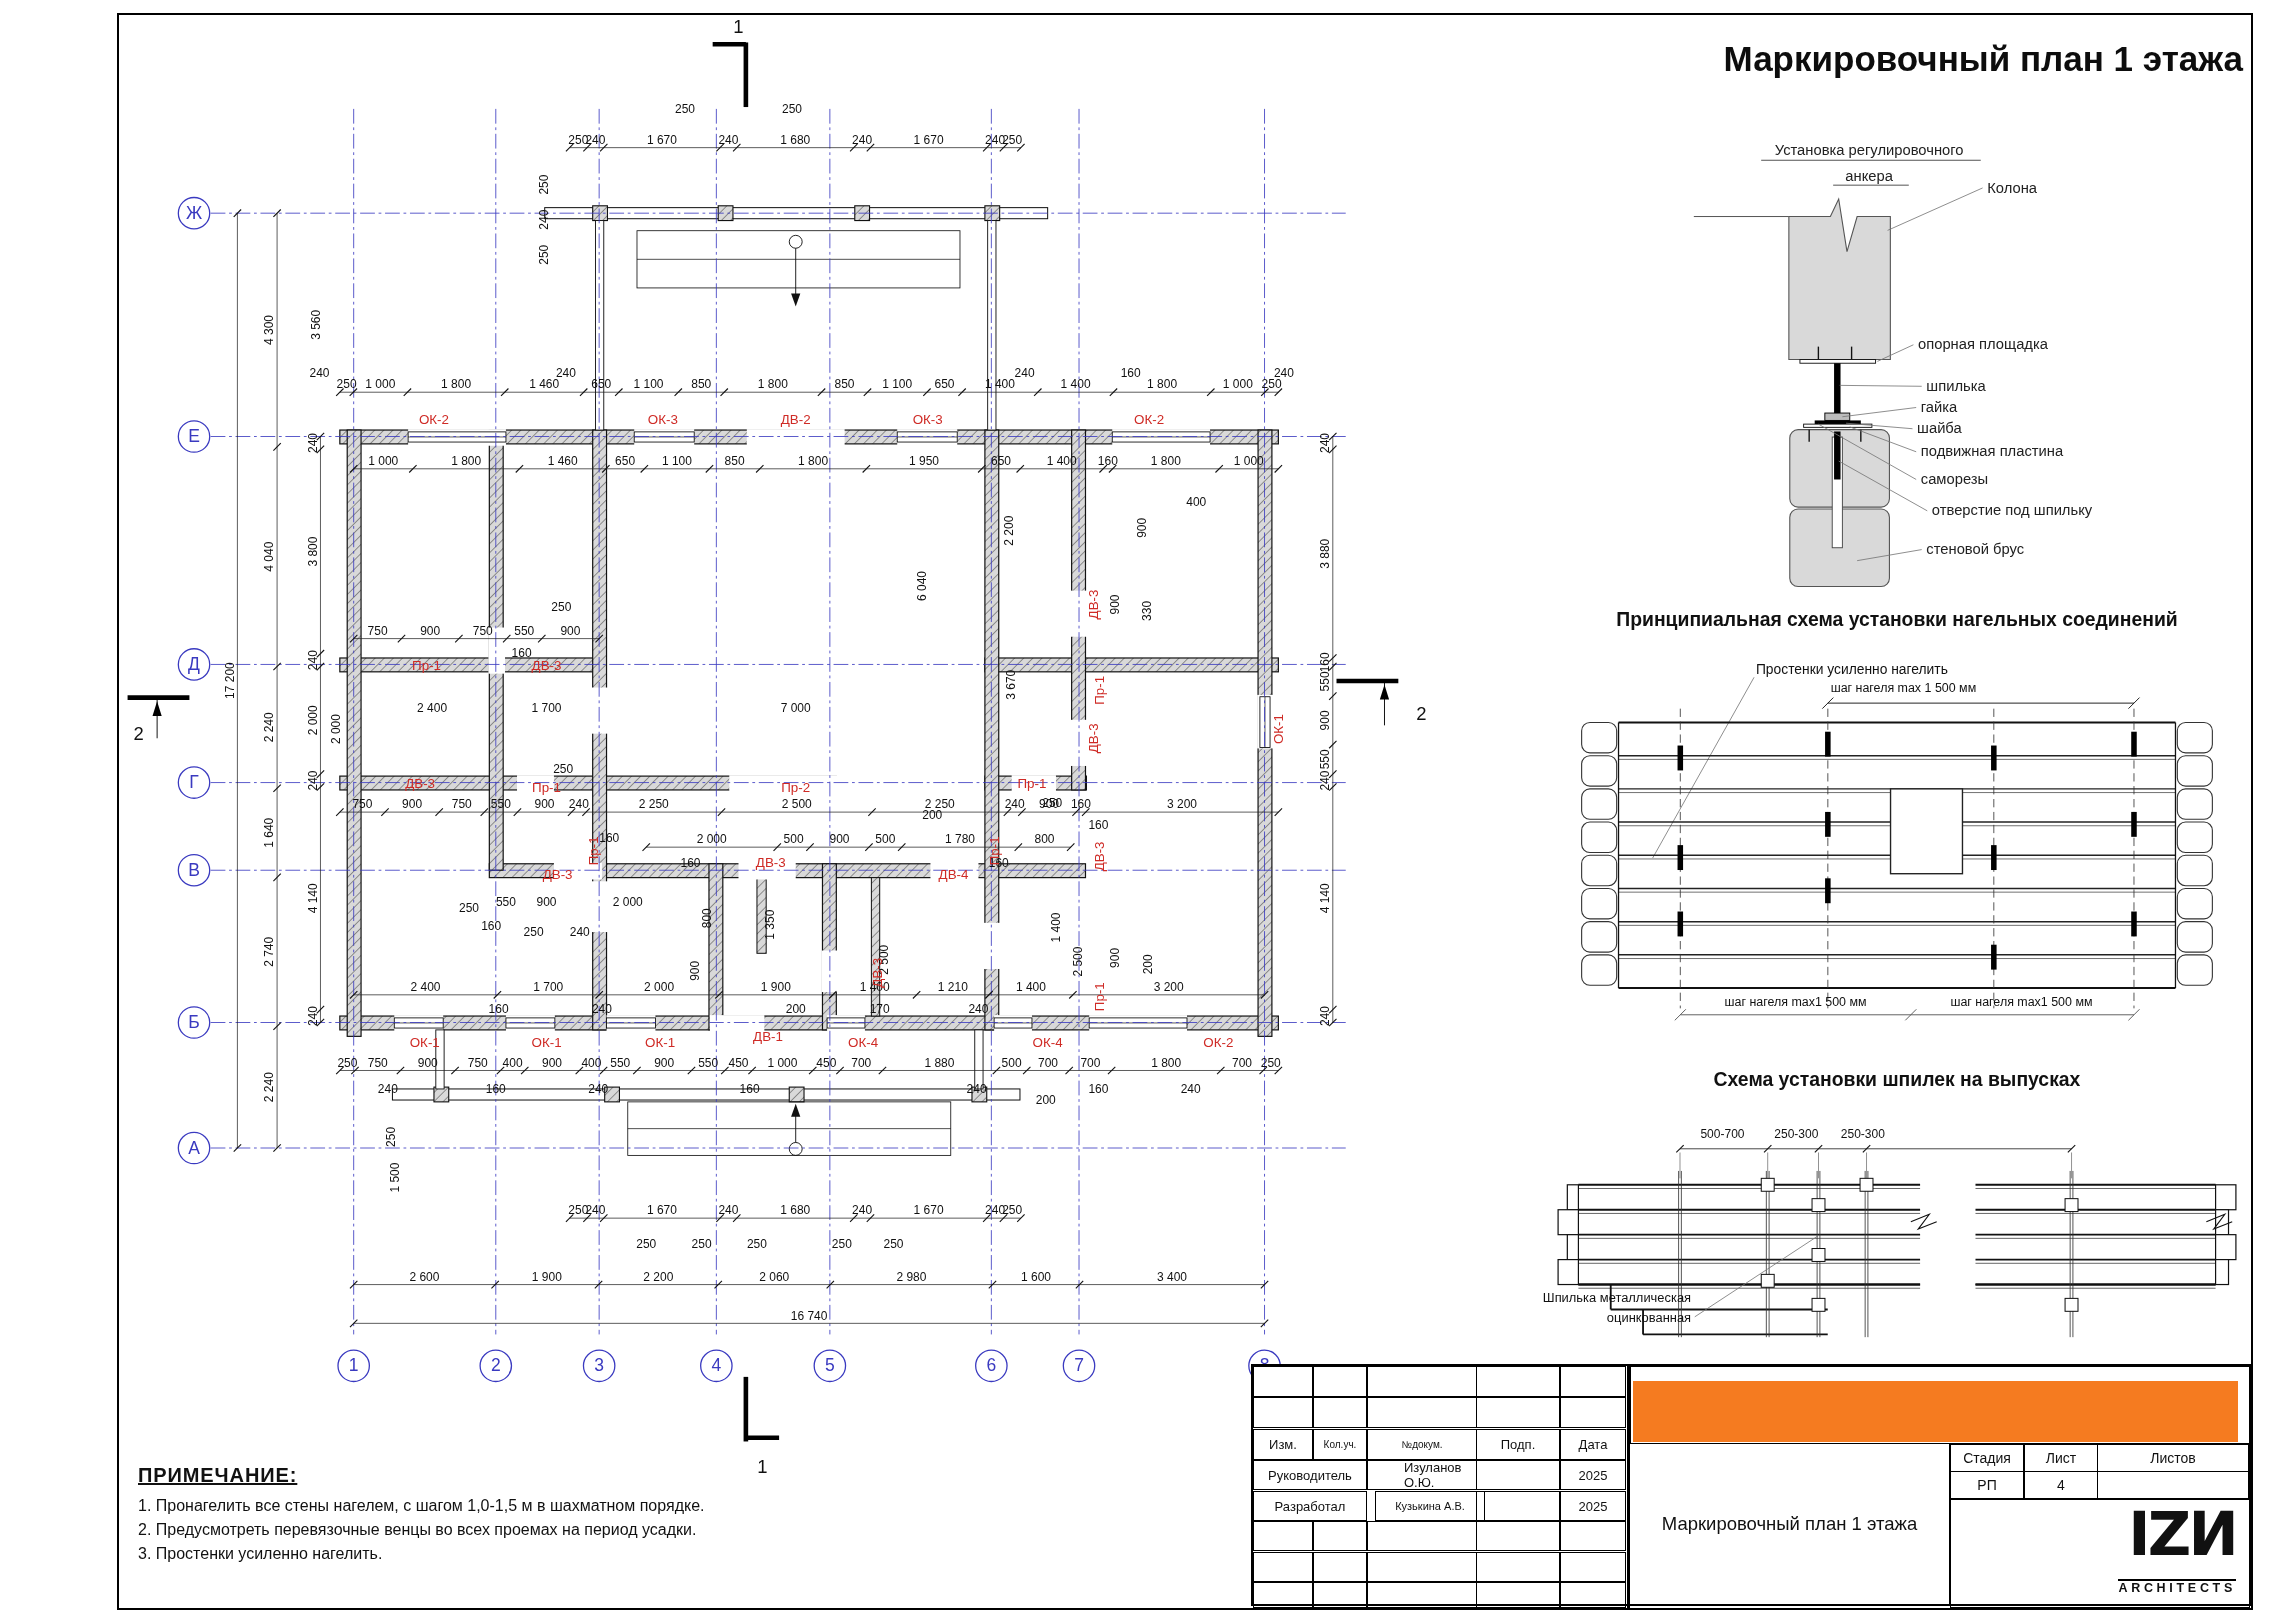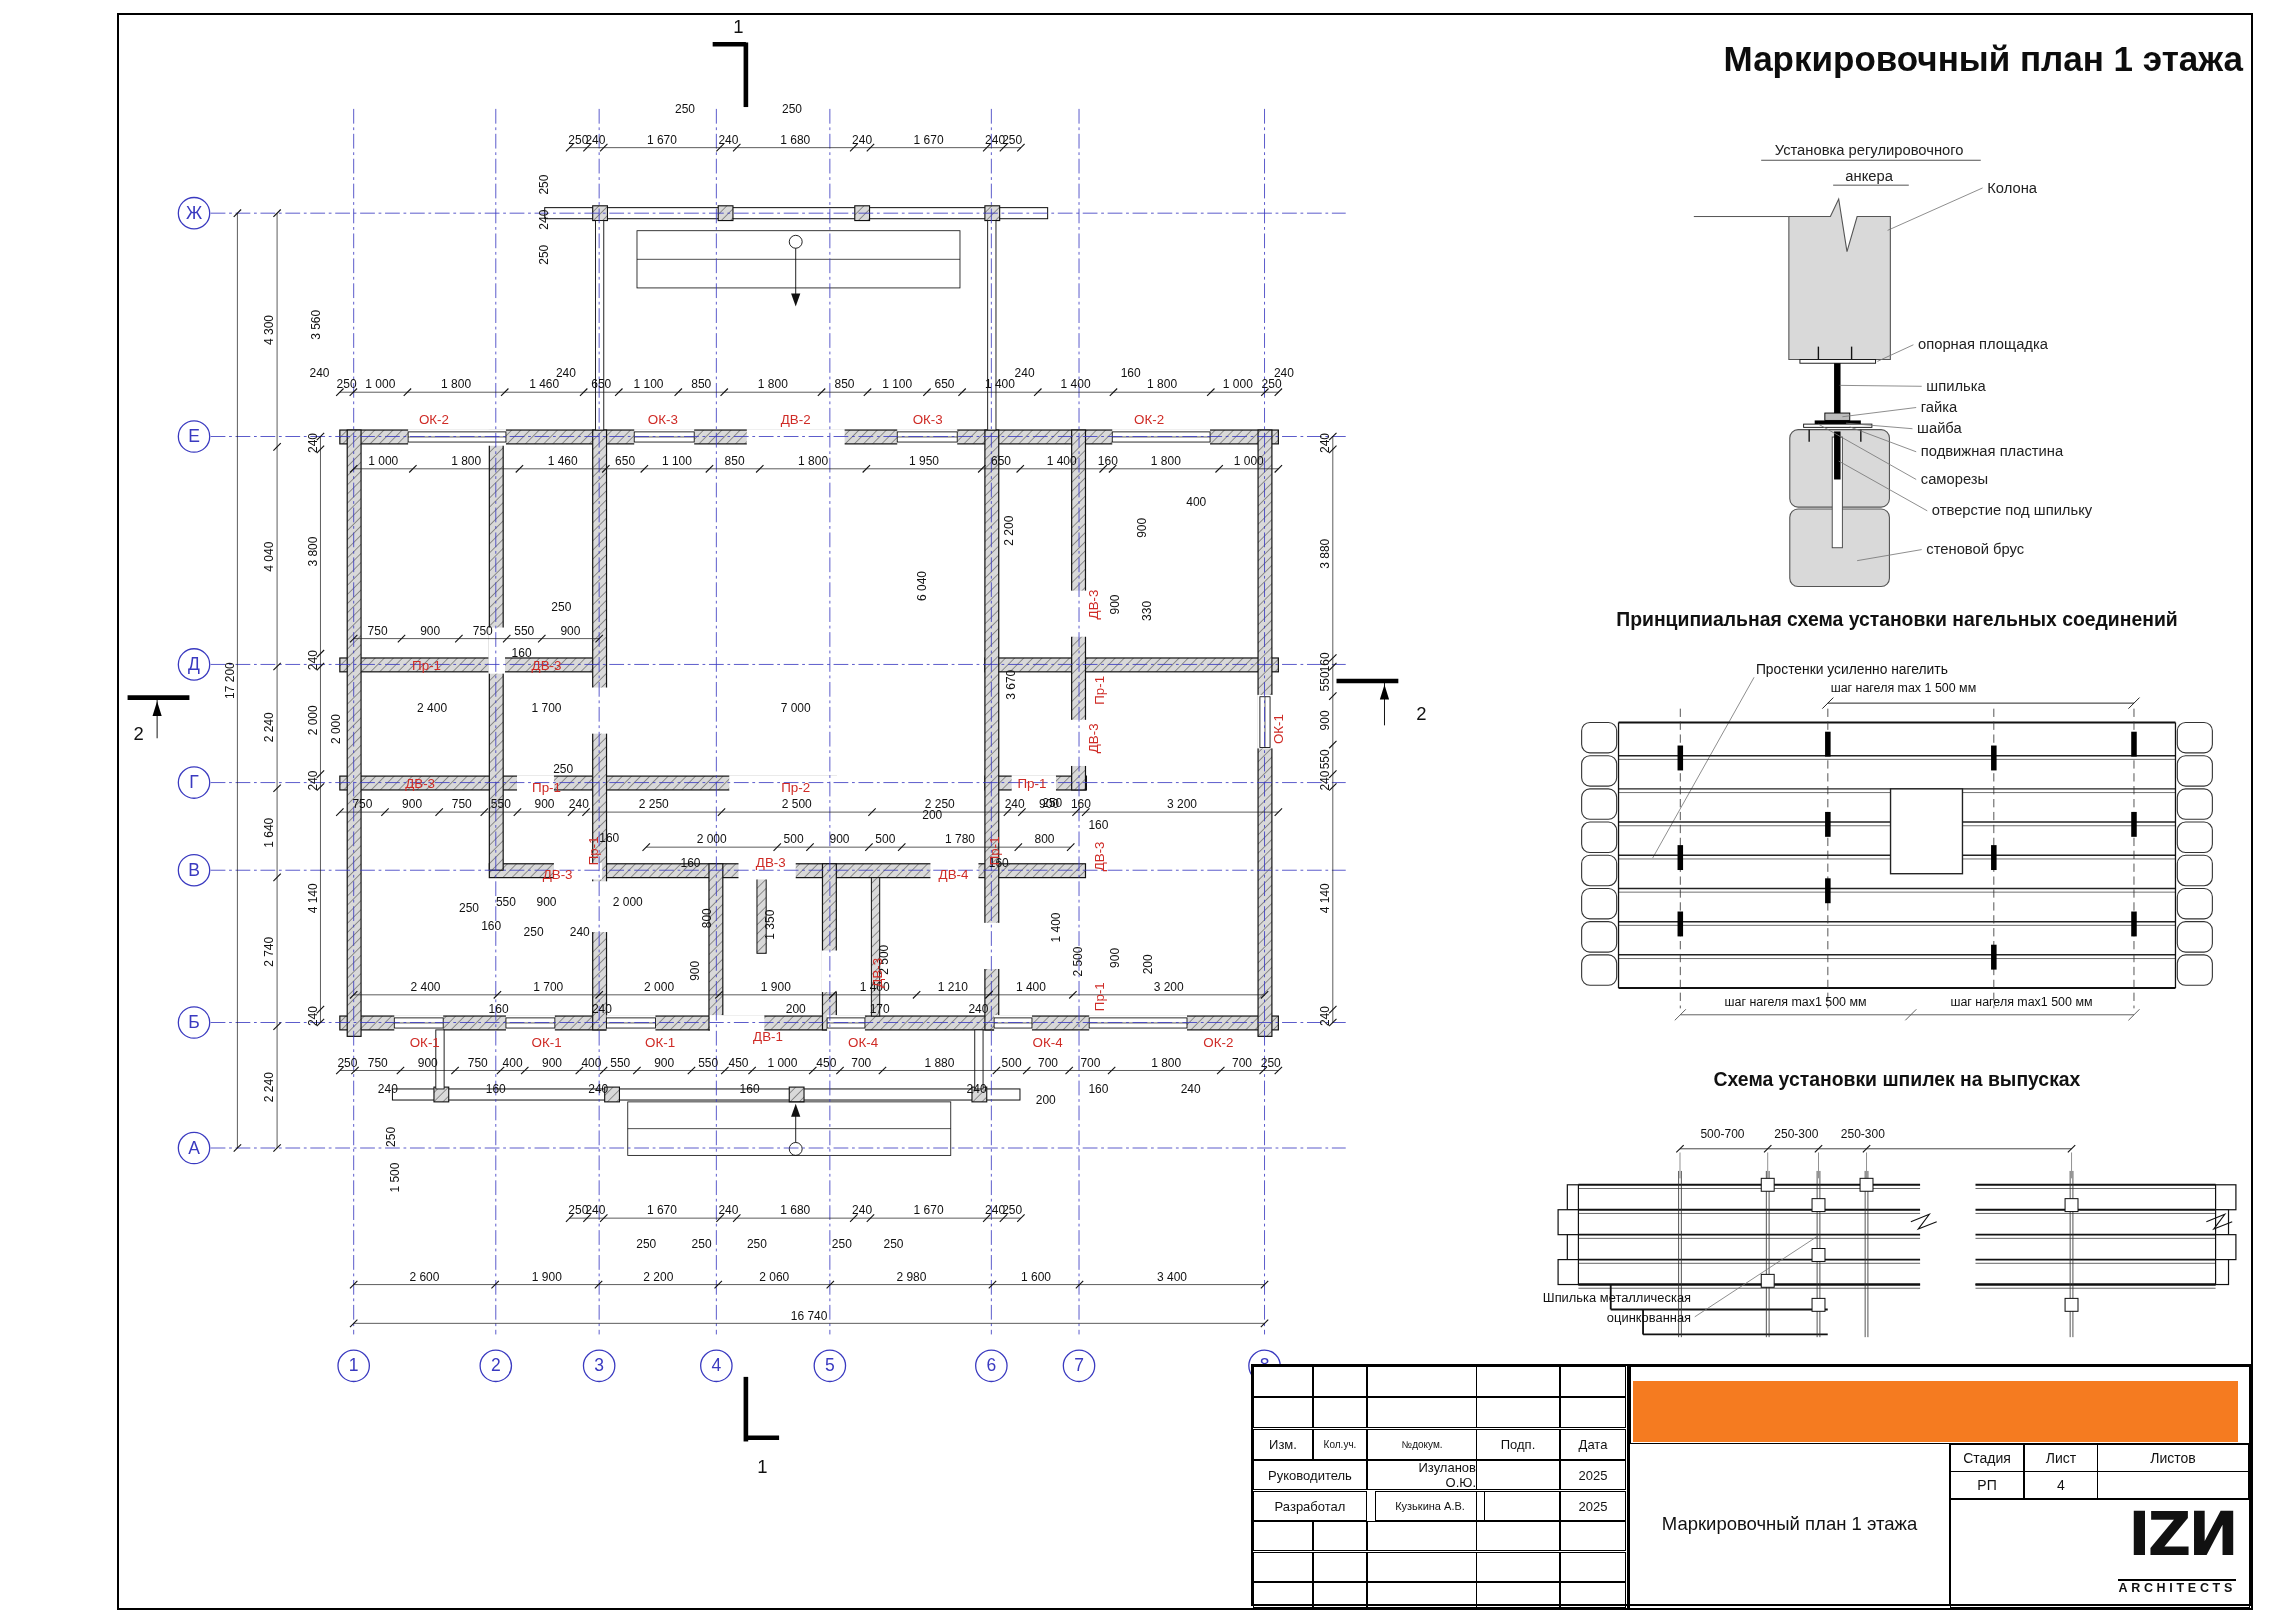--- a/index.html
+++ b/index.html
@@ -8,21 +8,21 @@
   .frame{position:absolute;left:117px;top:13px;width:2132px;height:1593px;border:2.3px solid #000;}
   svg text{font-family:"Liberation Sans",sans-serif;}
   .main-title{position:absolute;left:1689px;top:39px;width:554px;text-align:right;
               font-size:35px;font-weight:bold;letter-spacing:0px;color:#0d0d0d;white-space:nowrap;}
   .notes{position:absolute;left:138px;top:1464px;width:701px;}
   .notes .nt{font-size:20px;font-weight:bold;text-decoration:underline;margin-bottom:7.4px;letter-spacing:0.9px;}
   .notes .ni{font-size:16px;line-height:24px;}
   
   .tb{position:absolute;left:1251px;top:1364px;width:1000px;height:242px;border:2.3px solid #000;box-sizing:border-box;background:#fff;}
   .tb .cell{position:absolute;box-sizing:border-box;border:0.9px solid #000;font-size:14px;
-            display:flex;align-items:center;justify-content:center;text-align:right;overflow:hidden;}
+            display:flex;align-items:center;justify-content:center;text-align:left;overflow:hidden;}
   .orange{position:absolute;left:380px;top:14.8px;width:605px;height:61px;}
   .doc-title{position:absolute;left:377px;top:78px;width:320px;height:160px;display:flex;align-items:center;justify-content:center;
              font-size:18.5px;border-right:1.4px solid #000;box-sizing:border-box;}
   .logo{position:absolute;right:13px;bottom:9.2px;text-align:right;line-height:1;}
   .logo .big{font-size:60px;font-weight:900;letter-spacing:-2.8px;font-family:"DejaVu Sans",sans-serif;}
   .logo .sub{font-size:12.5px;font-weight:bold;letter-spacing:3.7px;border-top:2.8px solid #000;padding-top:0.9px;margin-top:15px;}
 </style>
 </head>
 <body>
 
@@ -826,14 +826,20 @@
       <div class="cell" style="left: 697px; top: 133px; width: 300px; height: 109px;"></div>
       <div id="tb-grid"></div>
     <div class="orange" style="background: rgb(245, 123, 32);"></div>
     <div class="doc-title">Маркировочный план 1 этажа</div>
     <div class="logo">
       <div class="big">IZИ</div>
       <div class="sub">ARCHITECTS</div>
     </div>
   </div>
 
+  <div class="notes">
+    <div class="nt">ПРИМЕЧАНИЕ:</div>
+    <div class="ni">1. Пронагелить все стены нагелем, с шагом 1,0-1,5 м в шахматном порядке.</div>
+    <div class="ni">2. Предусмотреть перевязочные венцы во всех проемах на период усадки.</div>
+    <div class="ni">3. Простенки усиленно нагелить.</div>
+  </div>
 </div>
 
 
 </body></html>

